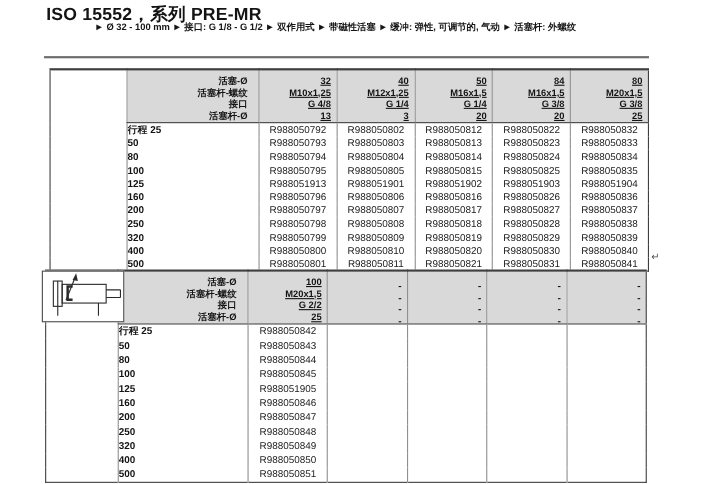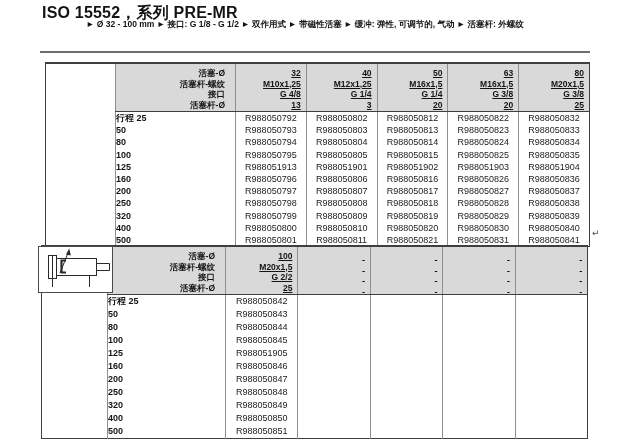--- a/index.html
+++ b/index.html
@@ -75,21 +75,21 @@
           <div class="hline">G 1/4</div>
           <div class="hline">3</div>
         </td>
         <td class="hval">
           <div class="hline">50</div>
           <div class="hline">M16x1,5</div>
           <div class="hline">G 1/4</div>
           <div class="hline">20</div>
         </td>
         <td class="hval">
-          <div class="hline">63</div>
+          <div class="hline">84</div>
           <div class="hline">M16x1,5</div>
           <div class="hline">G 3/8</div>
           <div class="hline">20</div>
         </td>
         <td class="hval">
           <div class="hline">80</div>
           <div class="hline">M20x1,5</div>
           <div class="hline">G 3/8</div>
           <div class="hline">25</div>
         </td>

